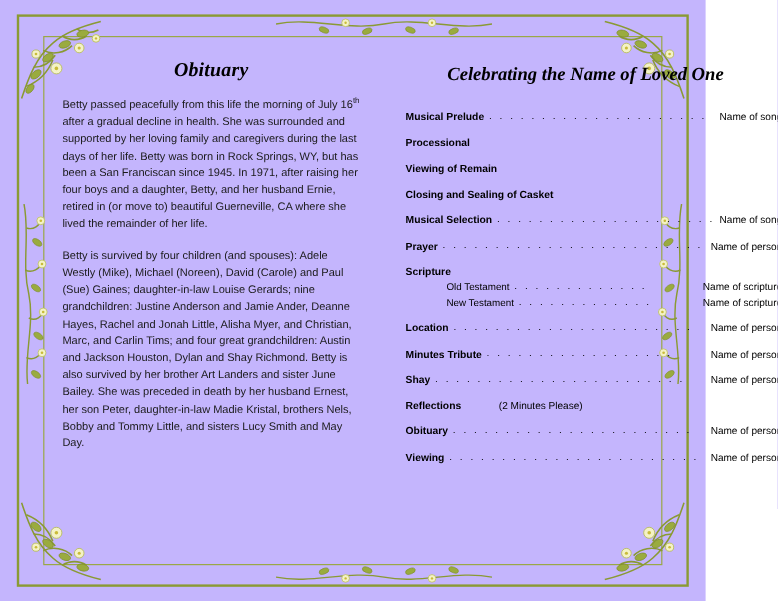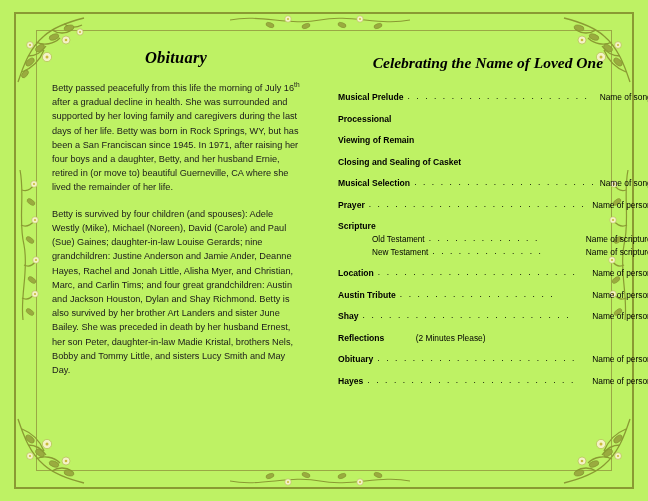--- a/index.html
+++ b/index.html
@@ -8,23 +8,23 @@
   }
   body {
     width: 648px;
     height: 501px;
     background: #ffffff;
     font-family: "Liberation Sans", sans-serif;
     overflow: hidden;
   }
   .page {
     position: relative;
-    width: 648px;
+    width: 588px;
     height: 501px;
-    background: #bef264;
+    background: #c4b5fd;
     box-sizing: border-box;
   }
   
   .frame-outer {
     position: absolute;
     left: 14px;
     top: 12px;
     right: 14px;
     bottom: 12px;
     border: 2px solid #8a9a33;
@@ -419,21 +419,21 @@
           </div>
         </li>
 
         <li class="prog-row">
           <span class="prog-label">Location</span>
           <span class="prog-dots">. . . . . . . . . . . . . . . . . . . . . . .</span>
           <span class="prog-value">Name of person</span>
         </li>
 
         <li class="prog-row">
-          <span class="prog-label">Austin Tribute</span>
+          <span class="prog-label">Minutes Tribute</span>
           <span class="prog-dots">. . . . . . . . . . . . . . . . . .</span>
           <span class="prog-value">Name of person</span>
         </li>
 
         <li class="prog-row">
           <span class="prog-label">Shay</span>
           <span class="prog-dots">. . . . . . . . . . . . . . . . . . . . . . . .</span>
           <span class="prog-value">Name of person</span>
         </li>
 
@@ -442,21 +442,21 @@
           <span class="note">(2 Minutes Please)</span>
         </li>
 
         <li class="prog-row">
           <span class="prog-label">Obituary</span>
           <span class="prog-dots">. . . . . . . . . . . . . . . . . . . . . . .</span>
           <span class="prog-value">Name of person</span>
         </li>
 
         <li class="prog-row">
-          <span class="prog-label">Hayes</span>
+          <span class="prog-label">Viewing</span>
           <span class="prog-dots">. . . . . . . . . . . . . . . . . . . . . . . .</span>
           <span class="prog-value">Name of person</span>
         </li>
 
       </ul>
     </div>
 
   </div>
 </div>
 

